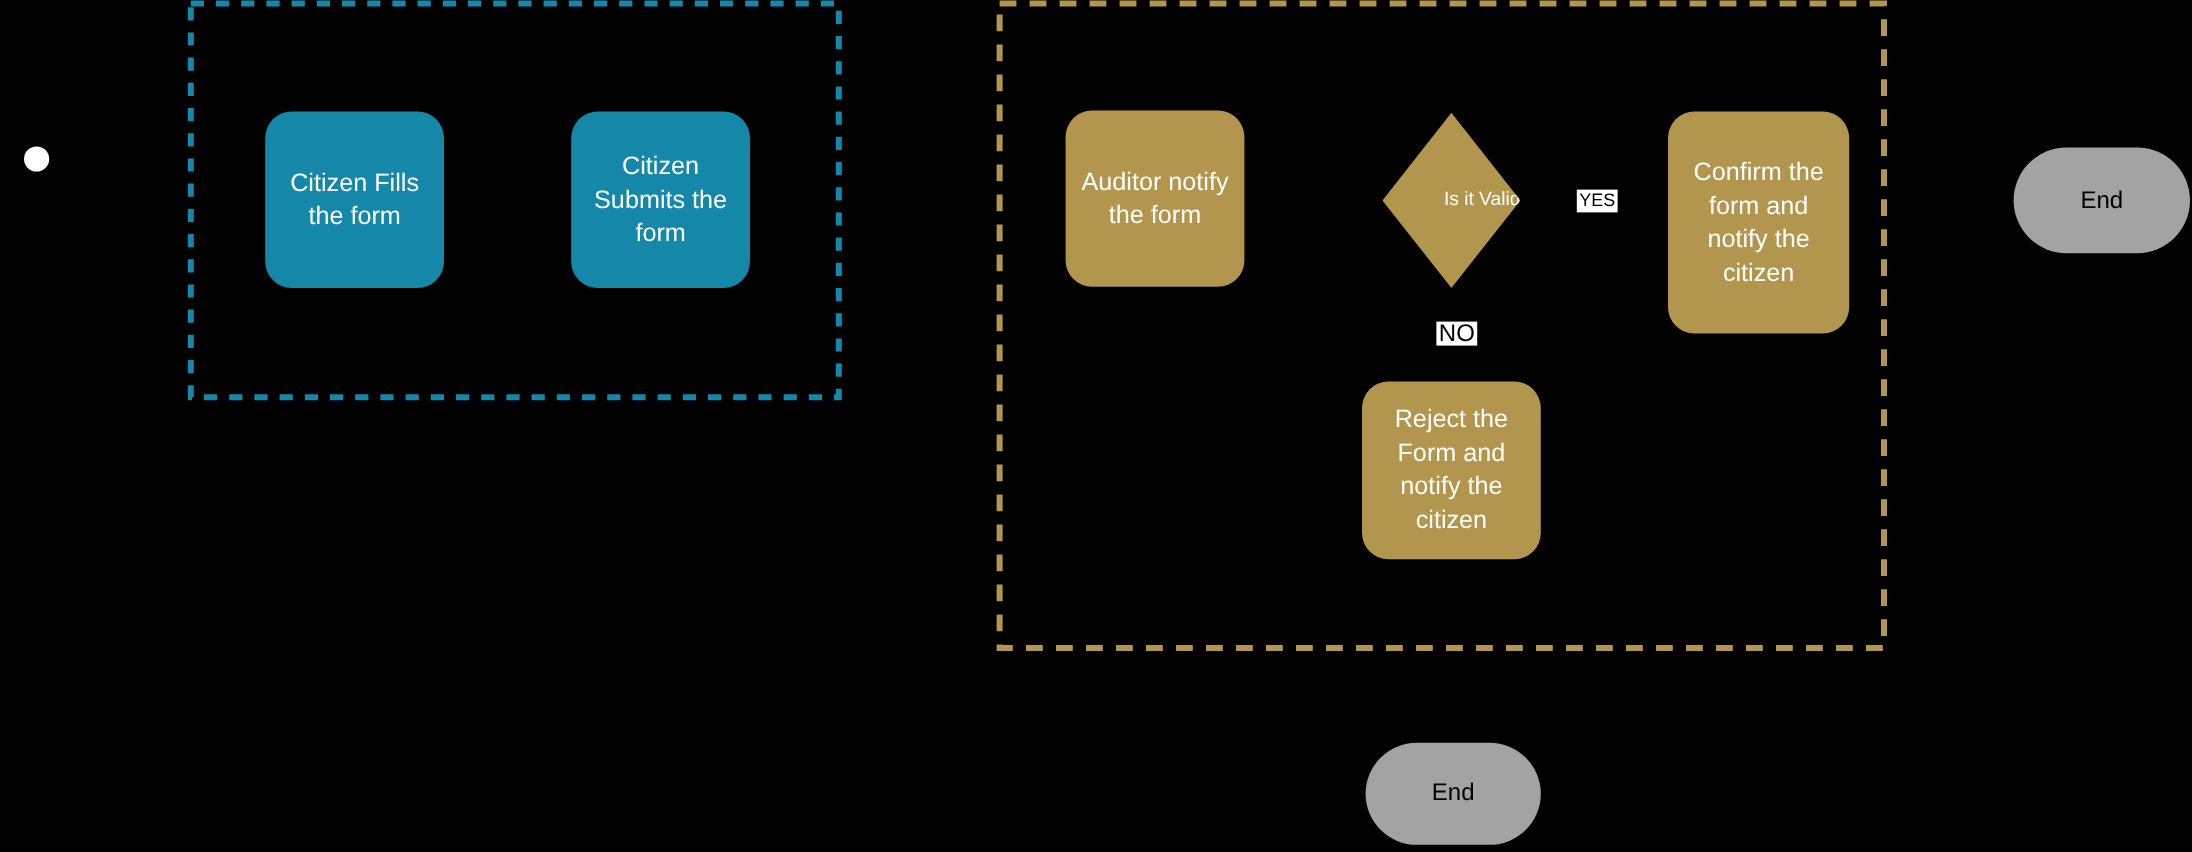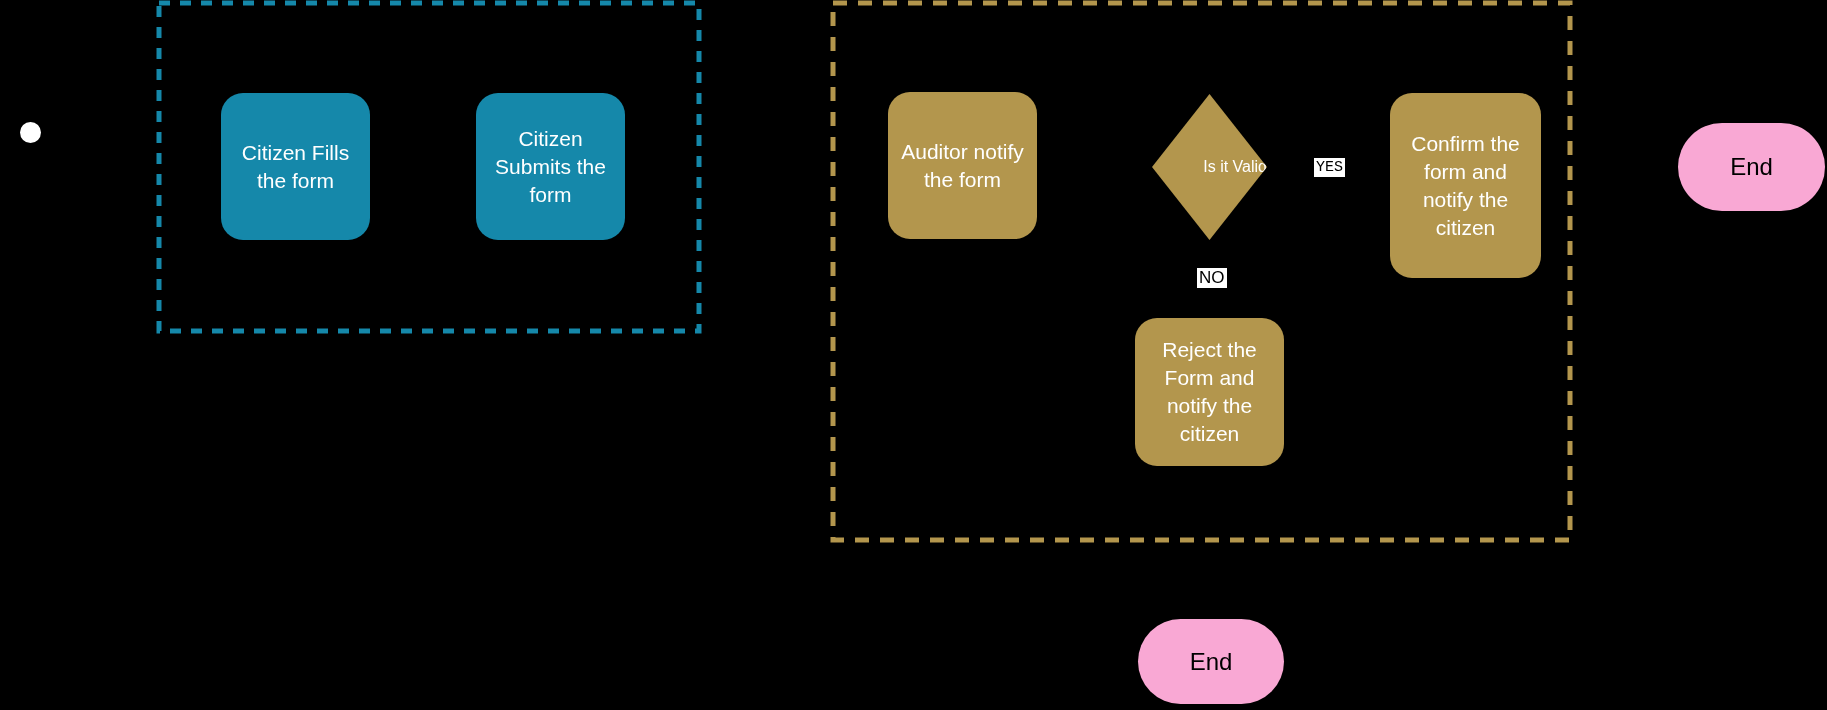--- a/index.html
+++ b/index.html
@@ -66,27 +66,27 @@
     font-size: 16px;
   }
   .edge-label {
     position: absolute;
     background: #ffffff;
     color: #000000;
     font-size: 15px;
     line-height: 17px;
     padding: 1px 2px;
   }
-  .edge-label-yes { left: 1314px; top: 158px; font-family: Liberation Mono, monospace; }
-  .edge-label-no  { left: 1197px; top: 268px; font-size: 17px; line-height: 18px; }
+  .edge-label-yes { left: 1314px; top: 158px; }
+  .edge-label-no  { left: 1197px; top: 268px; font-size: 20px; line-height: 18px; }
   .terminal {
     position: absolute;
-    background: #f9a8d4;
+    background: #a3a3a3;
     color: #000000;
-    font-size: 24px;
+    font-size: 20px;
     display: flex;
     align-items: center;
     justify-content: center;
     text-align: center;
   }
   .terminal-right {
     left: 1678px;
     top: 123px;
     width: 147px;
     height: 88px;

